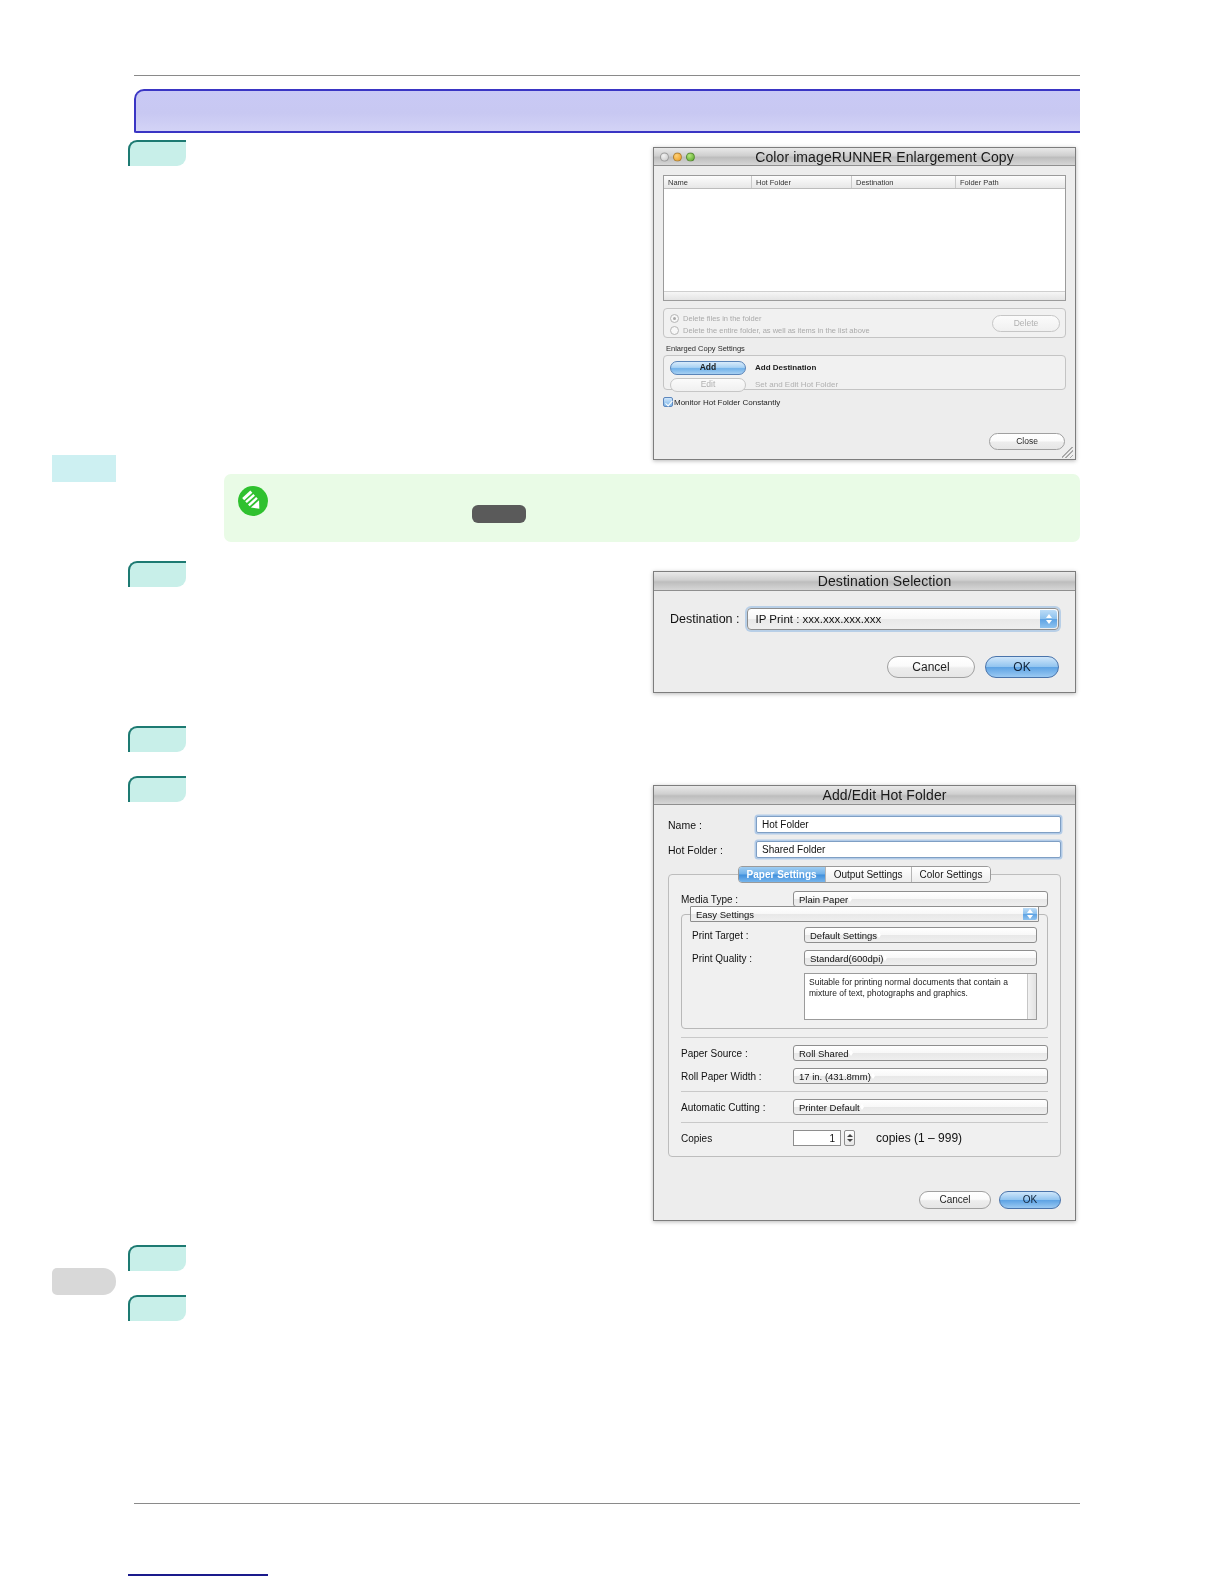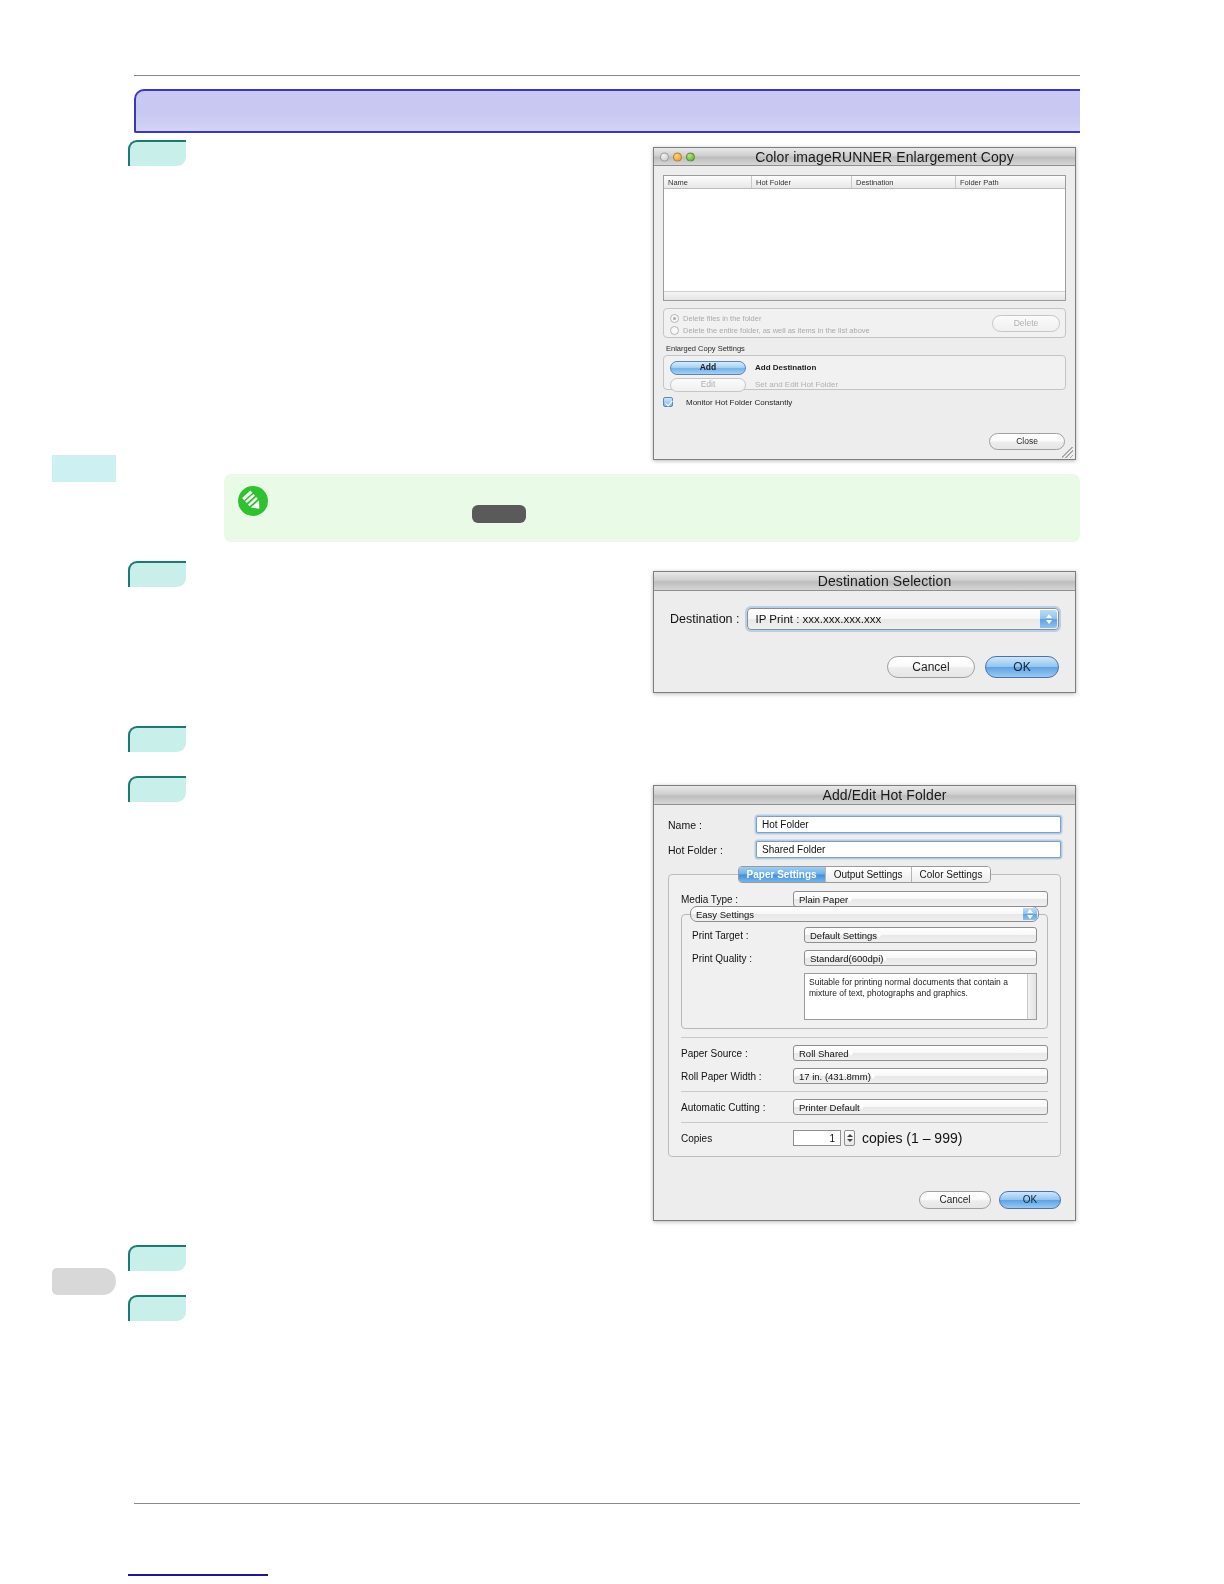--- a/index.html
+++ b/index.html
@@ -166,21 +166,21 @@
   .ecs-group{
     border:1px solid #c4c4c4; border-radius:4px; background:#f1f1f1;
     padding:4px 6px; height:35px;
   }
   .ecs-row{ display:flex; align-items:center; gap:9px; height:15px; }
   .ecs-row + .ecs-row{ margin-top:2px; }
   .ecs-btn{ width:76px; height:14px; flex:none; }
   .ecs-text{ font-size:8px; color:#222; font-weight:bold; }
   .ecs-text.dim{ color:#b0b0b0; font-weight:normal;text-align:right; }
 
-  .monitor-row{ display:flex; align-items:center; gap:13px; margin-top:7px; }
+  .monitor-row{ display:flex; align-items:center; gap:1px; margin-top:7px; }
   .cbx{
     width:10px; height:10px; flex:none;
     border:1px solid #5d87bd; border-radius:2px;
     background:linear-gradient(180deg,#cfe6fb,#7eb6e8);
     position:relative;
   }
   .cbx::after{
     content:""; position:absolute; left:2.5px; top:1px;
     width:3px; height:6px; border:solid #ffffff;
     border-width:0 1.6px 1.6px 0; transform:rotate(42deg);
@@ -283,21 +283,21 @@
   .combo .arrows i.dn{ border-top:3.5px solid #fff; }
 
   
   .subgroup{
     border:1px solid #b8b8b8; border-radius:4px;
     margin:2px 0 8px 0; padding:12px 10px 8px 10px;
     position:relative;
   }
   .subgroup-combo{
     position:absolute; left:8px; top:-9px; width:calc(100% - 16px); height:16px;
-    border:1px solid #8e8e8e; border-radius:7px;
+    border:1px solid #8e8e8e; border-radius:1px;
     background:linear-gradient(180deg,#ffffff 0%,#f8f8f8 48%,#e8e8e8 52%,#efefef 100%);
     display:flex; align-items:center; padding-left:5px;
     font-size:9.5px; color:#111;
   }
   .desc-box{
     margin:2px 0 0 112px;
     border:1px solid #9b9b9b; background:#ffffff;
     height:47px; position:relative;
     font-size:8.5px; color:#1a1a1a; line-height:1.28;
     padding:3px 14px 0 4px;
@@ -320,21 +320,21 @@
   .stepper{
     width:11px; height:16px; margin-left:3px;
     border:1px solid #8e8e8e; border-radius:2px;
     background:linear-gradient(180deg,#ffffff,#e6e6e6);
     display:flex; flex-direction:column; align-items:center; justify-content:center; gap:2px;
   }
   .stepper i{ display:block; width:0; height:0;
     border-left:3px solid transparent; border-right:3px solid transparent; }
   .stepper i.up{ border-bottom:3.5px solid #444; }
   .stepper i.dn{ border-top:3.5px solid #444; }
-  .copies-suffix{ font-size:14px; color:#111; margin-left:7px; }
+  .copies-suffix{ font-size:12px; color:#111; margin-left:21px; }
 
   .hot-buttons{ position:absolute; right:14px; bottom:11px; display:flex; gap:8px; }
   #hot-cancel{ width:72px; height:18px; border-radius:9px; font-size:10px; }
   #hot-ok{ width:62px; height:18px; border-radius:9px; font-size:10px; }
 </style>
 </head>
 <body>
 
 <div class="page-rule-top"></div>
 <div class="title-banner"></div>

